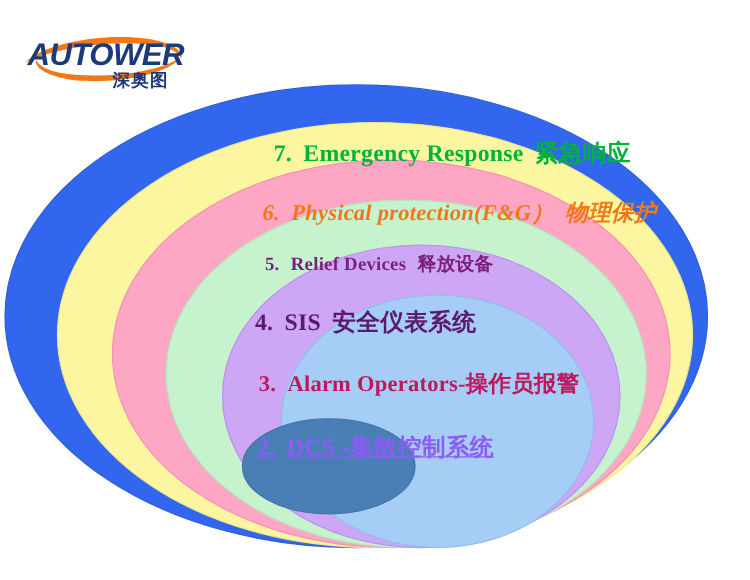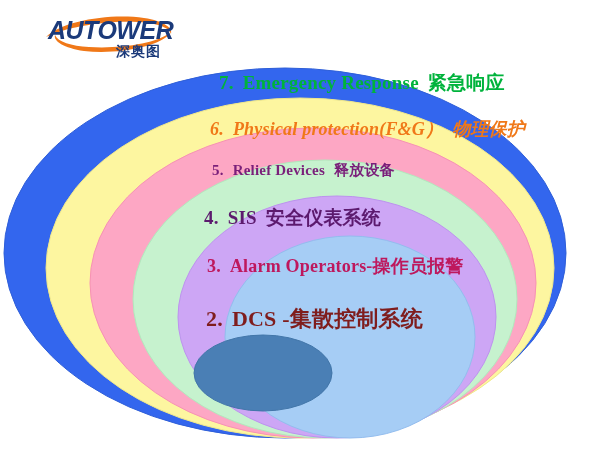--- a/index.html
+++ b/index.html
@@ -20,53 +20,53 @@
     position: absolute;
     left: 0; top: 0;
     width: 600px;
     height: 464px;
   }
 
   
   #logo {
     position: absolute;
     left: 14px;
-    top: 7px;
+    top: 20px;
     width: 150px;
     height: 54px;
-    margin-left: 26px;
   }
   #logo svg { display: block; }
 
   
   #onion {
     position: absolute;
     left: 0; top: 0;
     width: 600px;
     height: 464px;
   }
   #onion svg { display: block; }
 
   
   .layer-label {
     position: absolute;
     white-space: nowrap;
     font-weight: bold;
     line-height: 1;
     letter-spacing: 0.2px;
+    margin-top: 41px;
   }
   .lbl-en { font-family: "Liberation Serif", "DejaVu Serif", serif; }
   .lbl-cn { font-family: "DejaVu Sans", "Liberation Sans", sans-serif; font-weight: bold; }
 
   #label-7 { left: 219px; top: 73px;  font-size: 19px; color: #00b33c; }
   #label-6 { left: 210px; top: 120px; font-size: 18px; color: #f07818; font-style: italic; }
   #label-5 { left: 212px; top: 163px; font-size: 15px; color: #7a1f7a; }
   #label-4 { left: 204px; top: 208px; font-size: 19px; color: #5c1a6e; }
   #label-3 { left: 207px; top: 257px; font-size: 18px; color: #be185d; }
-  #label-2 { left: 206px; top: 308px; font-size: 22px; color: #7f1d1d; }
+  #label-2 { left: 206px; top: 308px; font-size: 19px; color: #8b5cf6; text-decoration: underline; }
   #label-1 { left: 216px; top: 366px; font-size: 19px; color: #101010; }
 
   .layer-label .gap { display: inline-block; width: 9px; }
 </style>
 </head>
 <body>
 
 <div id="canvas">
 
   <div id="logo">

